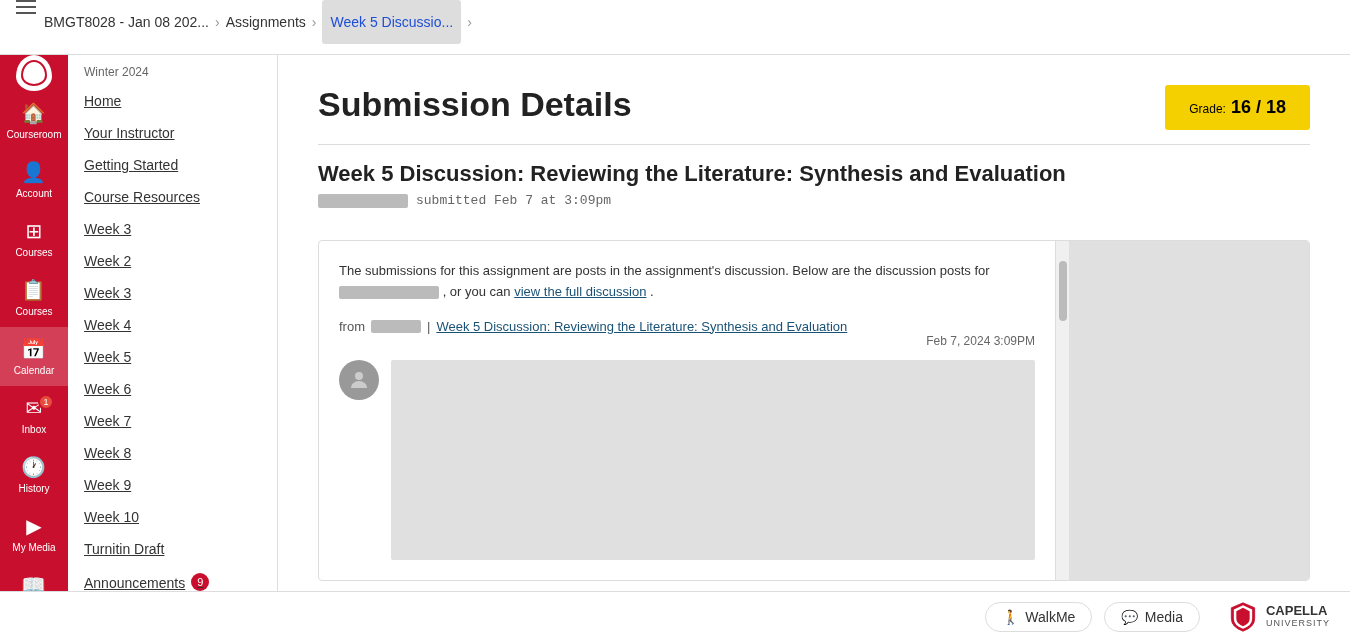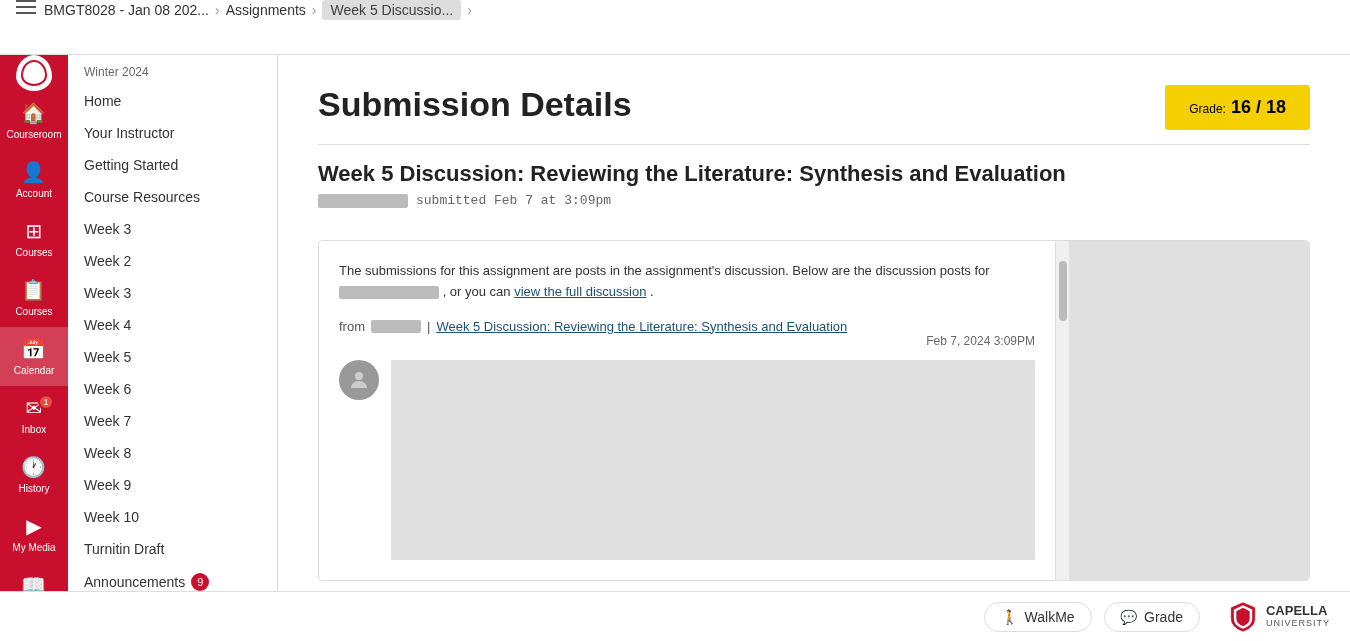--- a/index.html
+++ b/index.html
@@ -13,21 +13,21 @@
       display: flex;
       align-items: flex-start;
       padding: 0 16px;
       gap: 8px;
       flex-shrink: 0;
     }
     .hamburger { cursor: pointer; display: flex; flex-direction: column; gap: 4px; }
     .hamburger span { display: block; width: 20px; height: 2px; background: #555; }
     .breadcrumb { display: flex; align-items: center; gap: 6px; font-size: 14px; color: #333; }
     .breadcrumb .sep { color: #999; }
-    .breadcrumb .current { background: #ddd; padding: 2px 8px; border-radius: 3px; color: #404040; }
+    .breadcrumb .current { background: #ddd; padding: 14px 8px; border-radius: 3px; color: #1d4ed8; }
 
     
     .main-layout { display: flex; flex: 1; overflow: hidden; }
 
     
     .icon-sidebar {
       width: 68px;
       background: #c8102e;
       display: flex;
       flex-direction: column;
@@ -103,22 +103,23 @@
       padding: 10px 16px 6px;
       font-size: 12px;
       color: #666;
     }
     .course-sidebar .menu-item {
       padding: 8px 16px;
       cursor: pointer;
       color: #333;
       font-size: 14px;
       display: flex;
-      align-items: center;
+      align-items: flex-end;
       gap: 6px;
+      text-decoration: underline;
     }
     .course-sidebar .menu-item .badge {
       background: #c8102e;
       color: white;
       border-radius: 50%;
       width: 18px;
       height: 18px;
       font-size: 11px;
       display: flex;
       align-items: center;
@@ -502,21 +503,21 @@
   </div>
 </div>
 
 <div class="bottom-bar">
   <button class="walkme-btn">
     <span>🚶</span>
     <span>WalkMe</span>
   </button>
   <button class="chat-btn">
     <span>💬</span>
-    <span>Grade</span>
+    <span>Media</span>
   </button>
   <div class="capella-logo">
     <svg class="shield-icon" viewBox="0 0 30 36">
       <path d="M15 1 L29 7 L29 20 Q29 30 15 35 Q1 30 1 20 L1 7 Z" fill="#c8102e" stroke="#c8102e"></path>
       <path d="M15 4 L26 9 L26 20 Q26 28 15 32 Q4 28 4 20 L4 9 Z" fill="white" stroke="none"></path>
       <path d="M15 7 L23 11 L23 20 Q23 26 15 29 Q7 26 7 20 L7 11 Z" fill="#c8102e" stroke="none"></path>
     </svg>
     <div class="capella-text">
       <div>CAPELLA</div>
       <div class="sub">UNIVERSITY</div>

